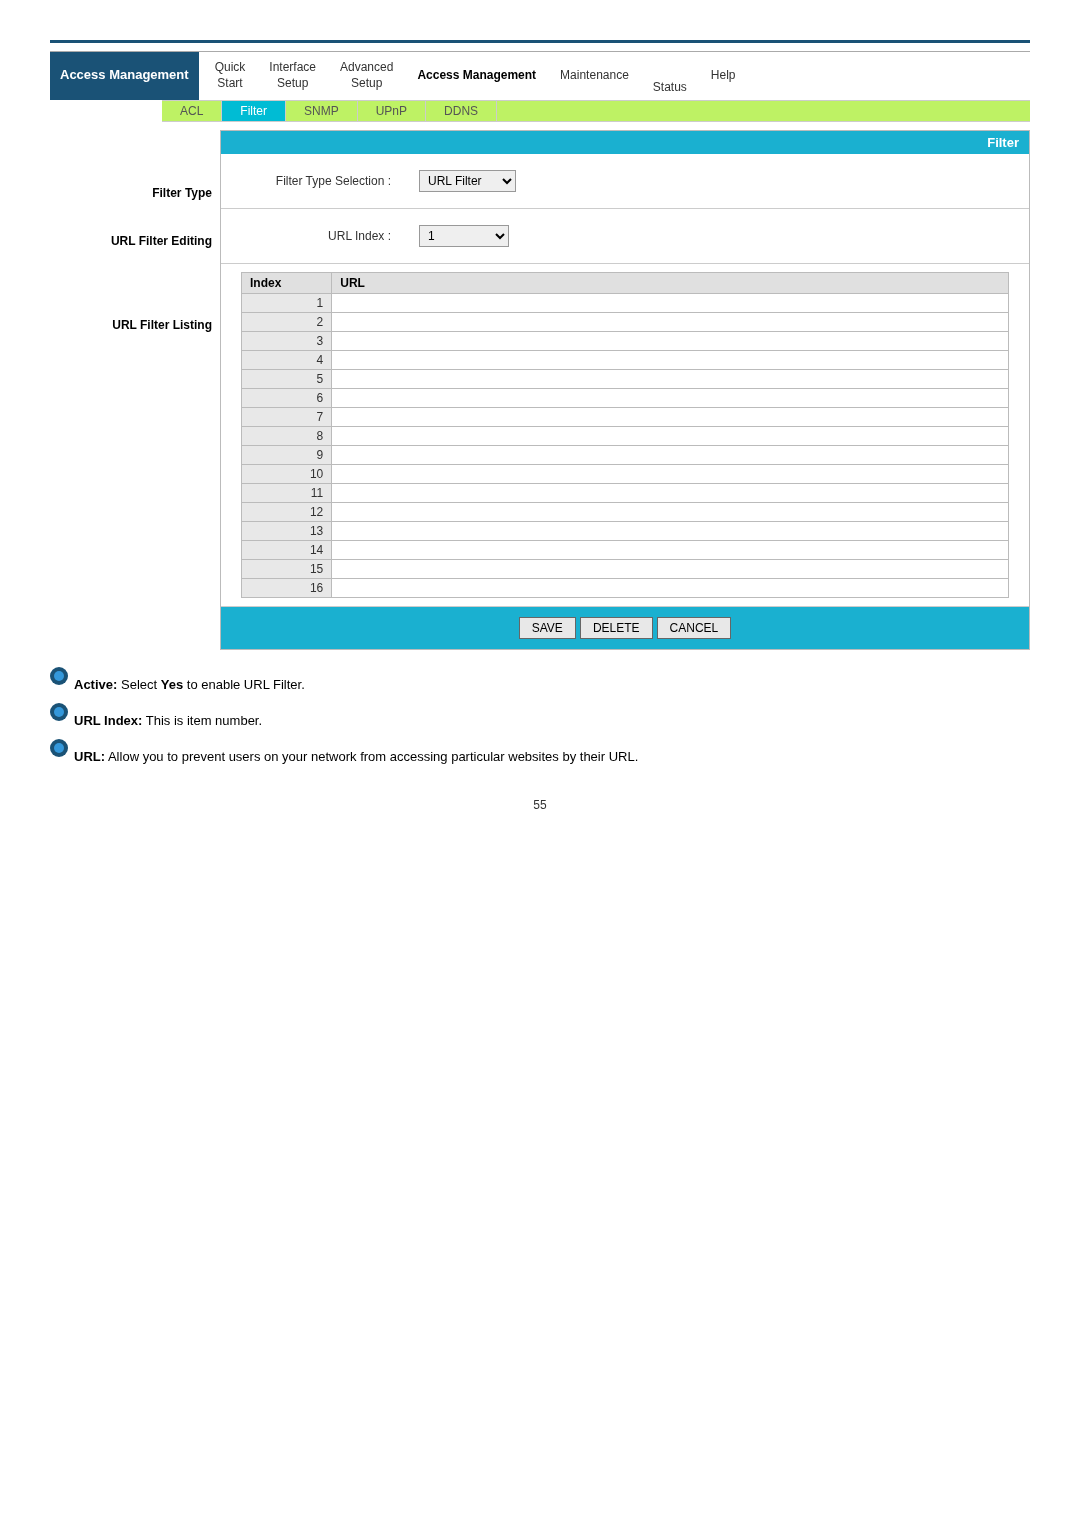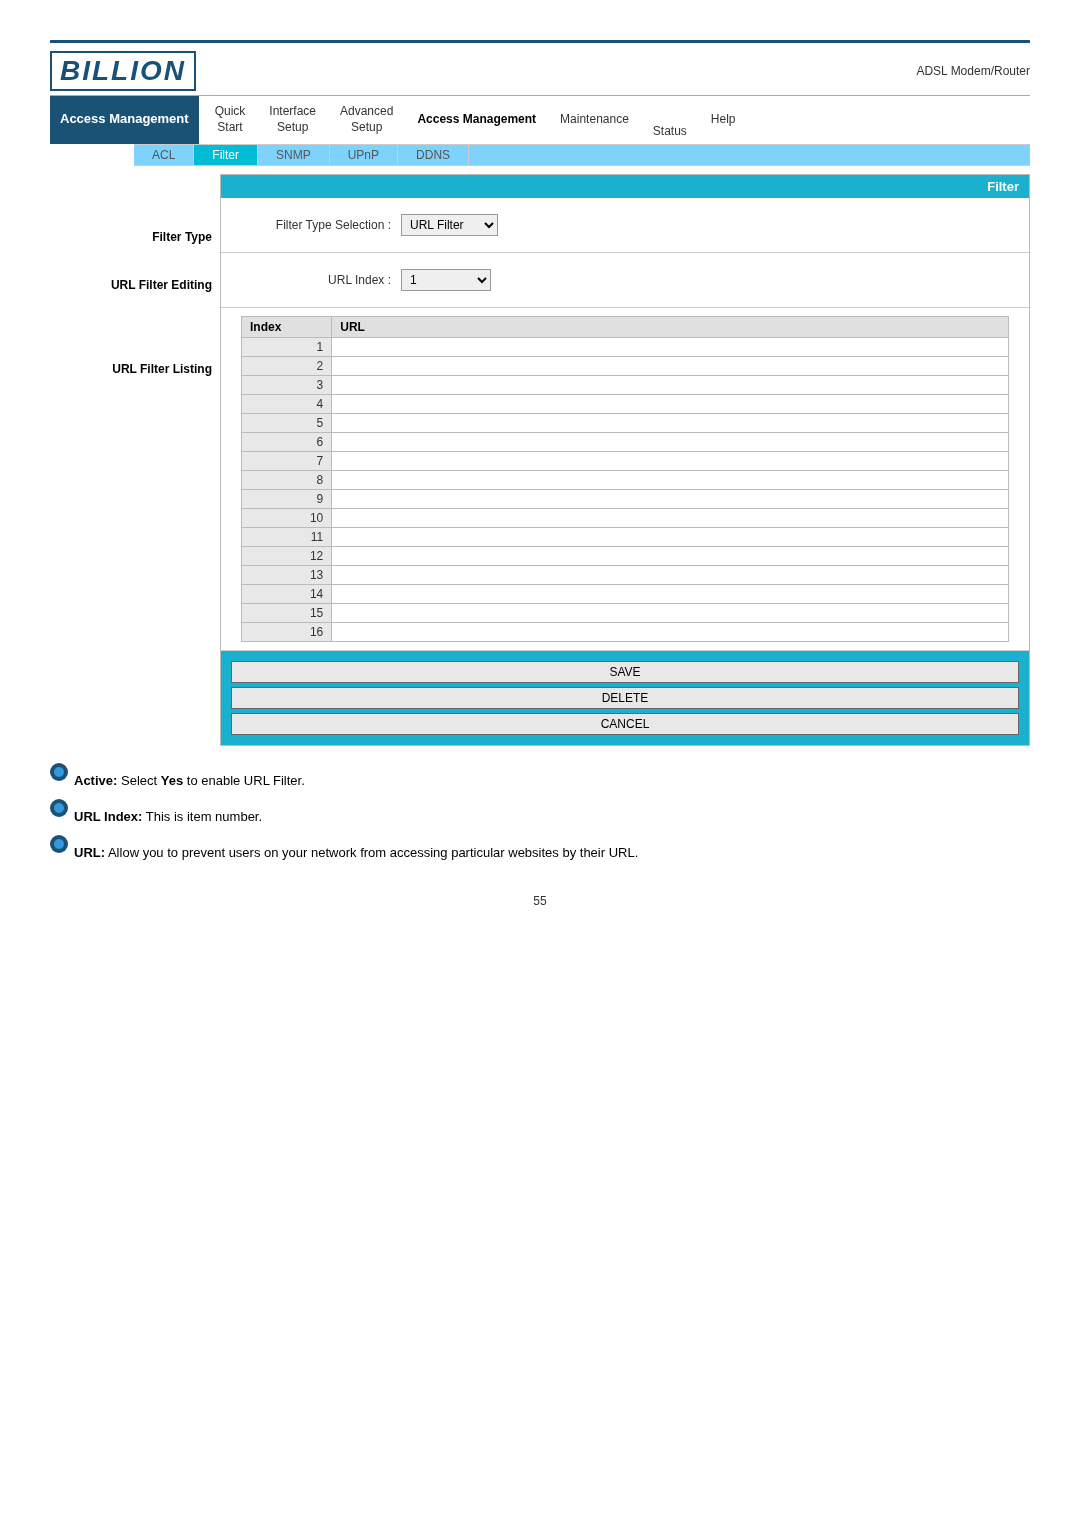--- a/index.html
+++ b/index.html
@@ -92,20 +92,21 @@
     }
 
     .form-control {
       font-size: 12px;
       padding: 2px 4px;
       border: 1px solid #999;
     }
 
     select.form-control {
       min-width: 90px;
+      margin-left: 18px;
     }
 
     input[type="text"].form-control {
       width: 280px;
     }
 
     input[type="radio"] {
       margin-right: 3px;
     }
 
@@ -151,21 +152,20 @@
     }
 
     
     .buttons-bar {
       background: #1ab0d0;
       padding: 10px;
       text-align: center;
       display: flex;
       justify-content: center;
       gap: 4px;
-      flex-direction: column;
     }
 
     .btn {
       font-size: 12px;
       padding: 3px 12px;
       border: 1px solid #666;
       background: #e8e8e8;
       cursor: pointer;
       font-family: Arial, sans-serif;
     }
@@ -242,22 +242,22 @@
 
     .nav-right {
       display: flex;
       align-items: center;
       flex: 1;
       padding: 0 4px;
     }
 
     .sub-nav-row {
       display: flex;
-      margin-left: 84px;
-      background: #7dd3fc;
+      margin-left: 112px;
+      background: #bef264;
       border-top: 1px solid #ccc;
       border-bottom: 1px solid #ccc;
     }
 
     .sub-item {
       padding: 3px 18px;
       font-size: 12px;
       color: #555;
       cursor: pointer;
       border-right: 1px solid #ccc;
@@ -291,24 +291,20 @@
       border: 1px solid #bbb;
     }
   </style>
 </head>
 <body>
 
 <div class="page-wrapper">
 
   <div class="top-line"></div>
 
-  <div class="header">
-    <div class="logo">BILLION</div>
-    <div class="adsl-label">ADSL Modem/Router</div>
-  </div>
 
   <div class="nav-row">
     <div class="nav-left">
       <span>Access Management</span>
     </div>
     <div class="nav-right">
       <div class="nav-item" style="font-size:12px; padding:4px 12px;">Quick<br>Start</div>
       <div class="nav-item" style="font-size:12px; padding:4px 12px;">Interface<br>Setup</div>
       <div class="nav-item" style="font-size:12px; padding:4px 12px;">Advanced<br>Setup</div>
       <div class="nav-item active" style="font-size:12px; padding:4px 12px; font-weight:bold;"><span>Access

